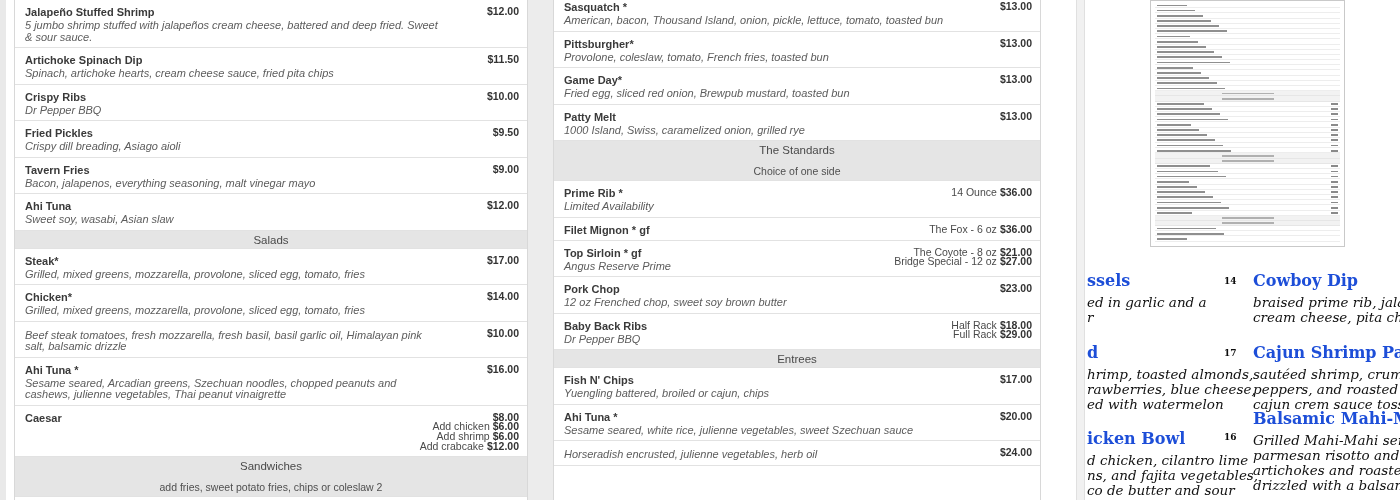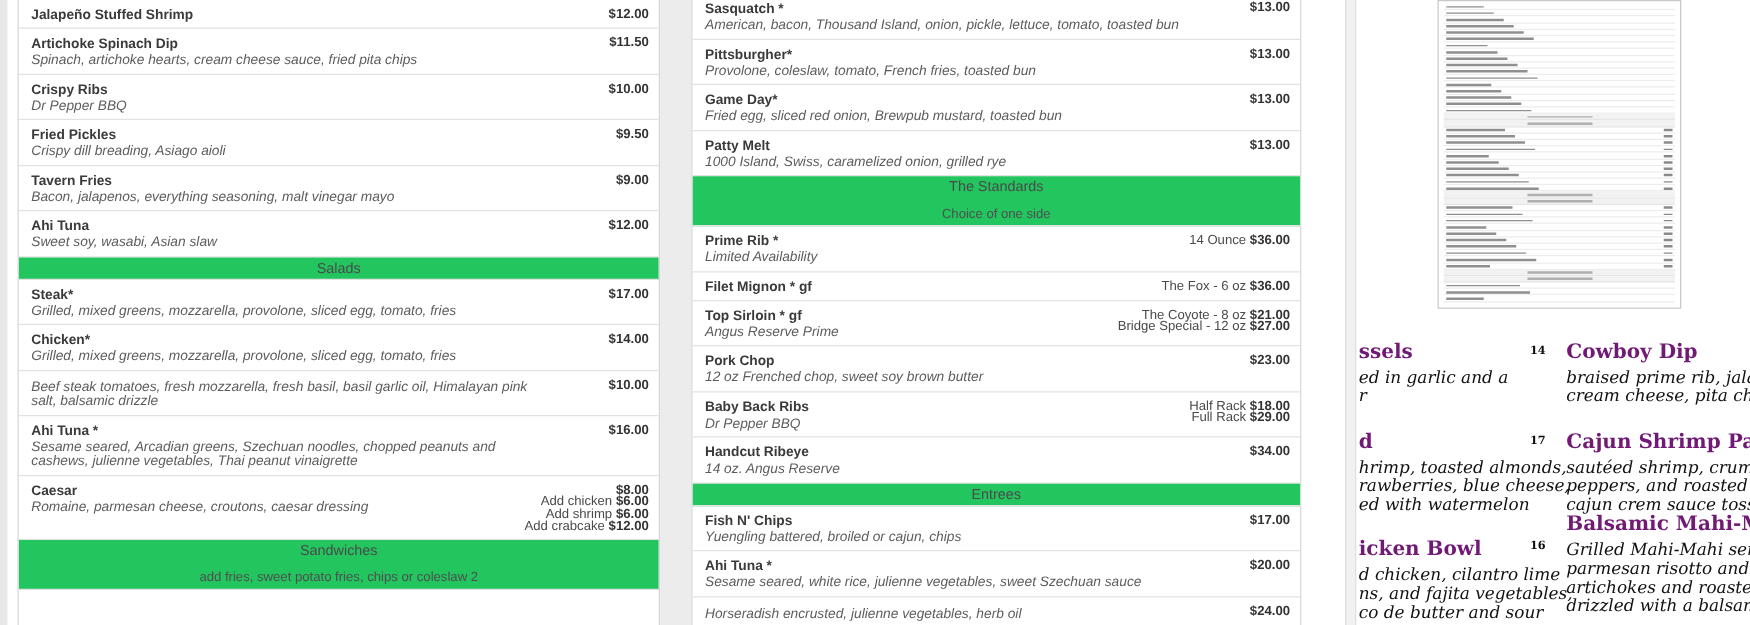--- a/index.html
+++ b/index.html
@@ -19,53 +19,54 @@
   
   .mrow{display:flex;justify-content:space-between;align-items:flex-start;
         padding:6px 8px 4px 10px;border-bottom:1px solid #e2e2e2;}
   .mleft{max-width:430px;}
   .mtitle{font-size:11px;font-weight:bold;color:#3a3a3a;line-height:12px;}
   .mdesc{font-size:11px;font-style:italic;color:#5c5c5c;line-height:11.5px;margin-top:2px;}
   .mprices{text-align:right;white-space:nowrap;padding-top:1px;}
   .pline{font-size:10.5px;line-height:9.8px;color:#4a4a4a;padding-left:48px;}
   .plabel{font-weight:normal;color:#4a4a4a;margin-right:3px;}
   .pamt{font-weight:bold;color:#333;}
-  .msection{background:#22c55e;text-align:center;padding:3px 0 1px;
+  .msection{background:#e5e5e5;text-align:center;padding:3px 0 1px;
             border-bottom:1px solid #e2e2e2;color:#4a4a4a;}
   .sec-title{font-size:11.5px;line-height:13px;}
   .sec-sub{font-size:10.5px;line-height:12px;margin-top:8px;padding-bottom:2px;color:#4f4f4f;}
 
   
   .thumbnail{position:absolute;left:64px;top:0;width:195px;height:247px;background:#fff;
              border:1px solid #c9c9c9;box-sizing:border-box;padding:2px 4px;overflow:hidden;}
   .t-row{height:4.2px;border-bottom:1px solid #ededed;position:relative;}
   .t-bar{position:absolute;left:2px;top:1.5px;height:1.8px;background:#6a6a6a;opacity:.75;}
   .t-price{position:absolute;right:2px;top:1.5px;height:1.8px;width:7px;background:#8a8a8a;}
   .t-band{background:#f2f2f2;border-bottom:1px solid #e6e6e6;}
   .t-band .t-bar{left:50%;margin-left:-26px;width:52px!important;background:#9a9a9a;}
 
   
   .zcol{position:absolute;font-family:"DejaVu Serif","Liberation Serif",serif;color:#111;}
-  .ztitle{font-size:16px;font-weight:bold;line-height:17px;color:#701a75;white-space:nowrap;}
+  .ztitle{font-size:16px;font-weight:bold;line-height:17px;color:#1d4ed8;white-space:nowrap;}
   .zdesc{font-size:13.5px;font-style:italic;line-height:15px;margin-top:6px;white-space:nowrap;}
   .zdesc div{white-space:nowrap;}
   .znum{position:absolute;font-family:"DejaVu Serif","Liberation Serif",serif;
         font-size:9px;font-weight:bold;color:#0c0c0c;}
   .zclip{overflow:hidden;}
 </style>
 </head>
 <body>
 
 <div class="viewer">
   <div class="edge-sliver"></div>
   <div class="page page-left">
     <div class="pagebody" id="page-left-body">
         <div class="mrow">
           <div class="mleft">
             <div class="mtitle">Jalapeño Stuffed Shrimp</div>
+            <div class="mdesc">5 jumbo shrimp stuffed with jalapeños cream cheese, battered and deep fried. Sweet &amp; sour sauce.</div>
           </div>
           <div class="mprices">
             <div class="pline"><span class="pamt">$12.00</span></div>
           </div>
         </div>
         <div class="mrow">
           <div class="mleft">
             <div class="mtitle">Artichoke Spinach Dip</div>
             <div class="mdesc">Spinach, artichoke hearts, cream cheese sauce, fried pita chips</div>
           </div>
@@ -143,21 +144,20 @@
             <div class="mtitle">Ahi Tuna *</div>
             <div class="mdesc">Sesame seared, Arcadian greens, Szechuan noodles, chopped peanuts and cashews, julienne vegetables, Thai peanut vinaigrette</div>
           </div>
           <div class="mprices">
             <div class="pline"><span class="pamt">$16.00</span></div>
           </div>
         </div>
         <div class="mrow">
           <div class="mleft">
             <div class="mtitle">Caesar</div>
-            <div class="mdesc">Romaine, parmesan cheese, croutons, caesar dressing</div>
           </div>
           <div class="mprices">
             <div class="pline"><span class="pamt">$8.00</span></div>
             <div class="pline"><span class="plabel">Add chicken</span><span class="pamt">$6.00</span></div>
             <div class="pline"><span class="plabel">Add shrimp</span><span class="pamt">$6.00</span></div>
             <div class="pline"><span class="plabel">Add crabcake</span><span class="pamt">$12.00</span></div>
           </div>
         </div>
         <div class="msection">
           <div class="sec-title">Sandwiches</div>
@@ -245,29 +245,20 @@
           </div>
         </div>
         <div class="mrow">
           <div class="mleft">
             <div class="mtitle">Baby Back Ribs</div>
             <div class="mdesc">Dr Pepper BBQ</div>
           </div>
           <div class="mprices">
             <div class="pline"><span class="plabel">Half Rack</span><span class="pamt">$18.00</span></div>
             <div class="pline"><span class="plabel">Full Rack</span><span class="pamt">$29.00</span></div>
-          </div>
-        </div>
-        <div class="mrow">
-          <div class="mleft">
-            <div class="mtitle">Handcut Ribeye</div>
-            <div class="mdesc">14 oz. Angus Reserve</div>
-          </div>
-          <div class="mprices">
-            <div class="pline"><span class="pamt">$34.00</span></div>
           </div>
         </div>
         <div class="msection">
           <div class="sec-title">Entrees</div>
         </div>
         <div class="mrow">
           <div class="mleft">
             <div class="mtitle">Fish N' Chips</div>
             <div class="mdesc">Yuengling battered, broiled or cajun, chips</div>
           </div>

